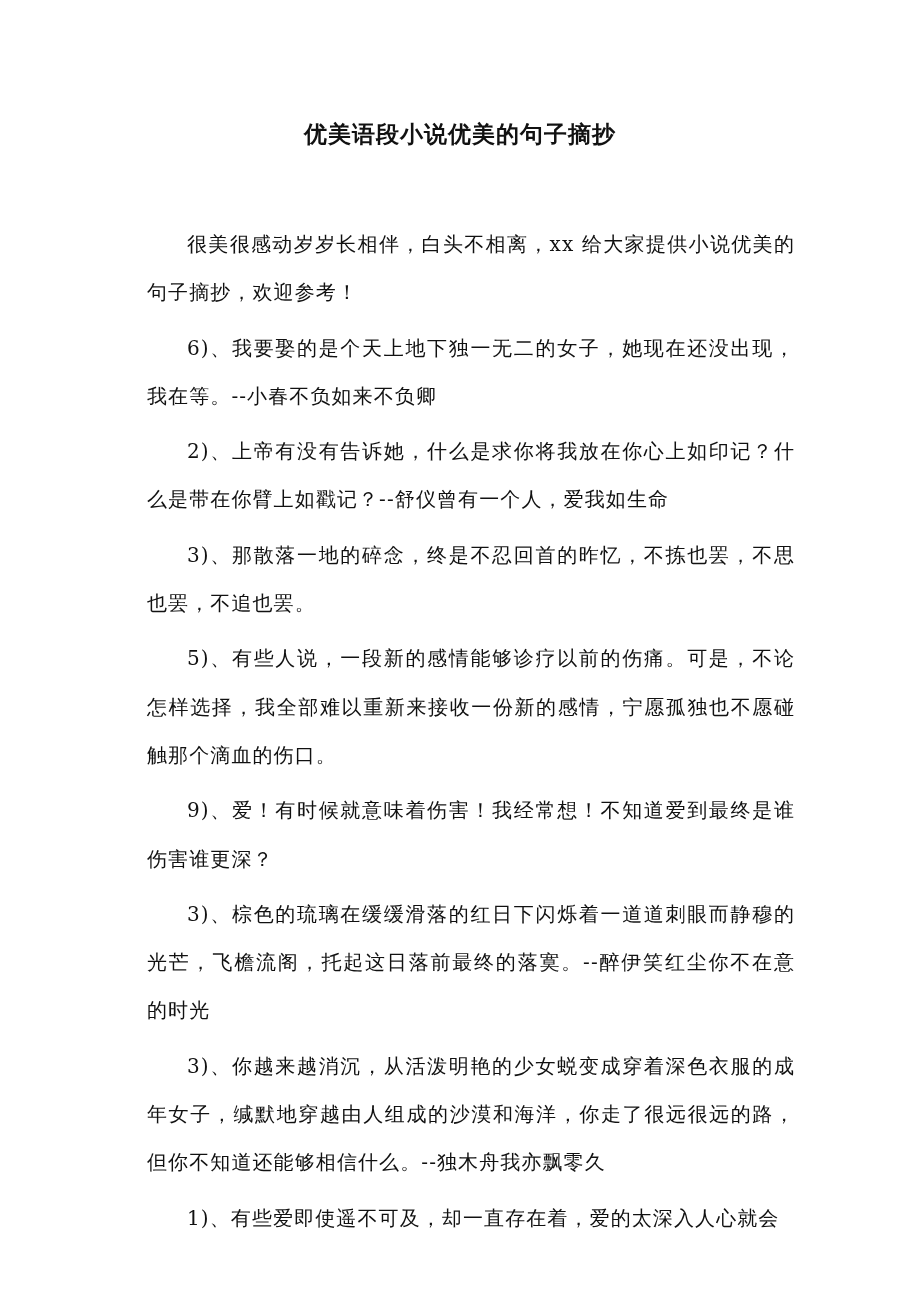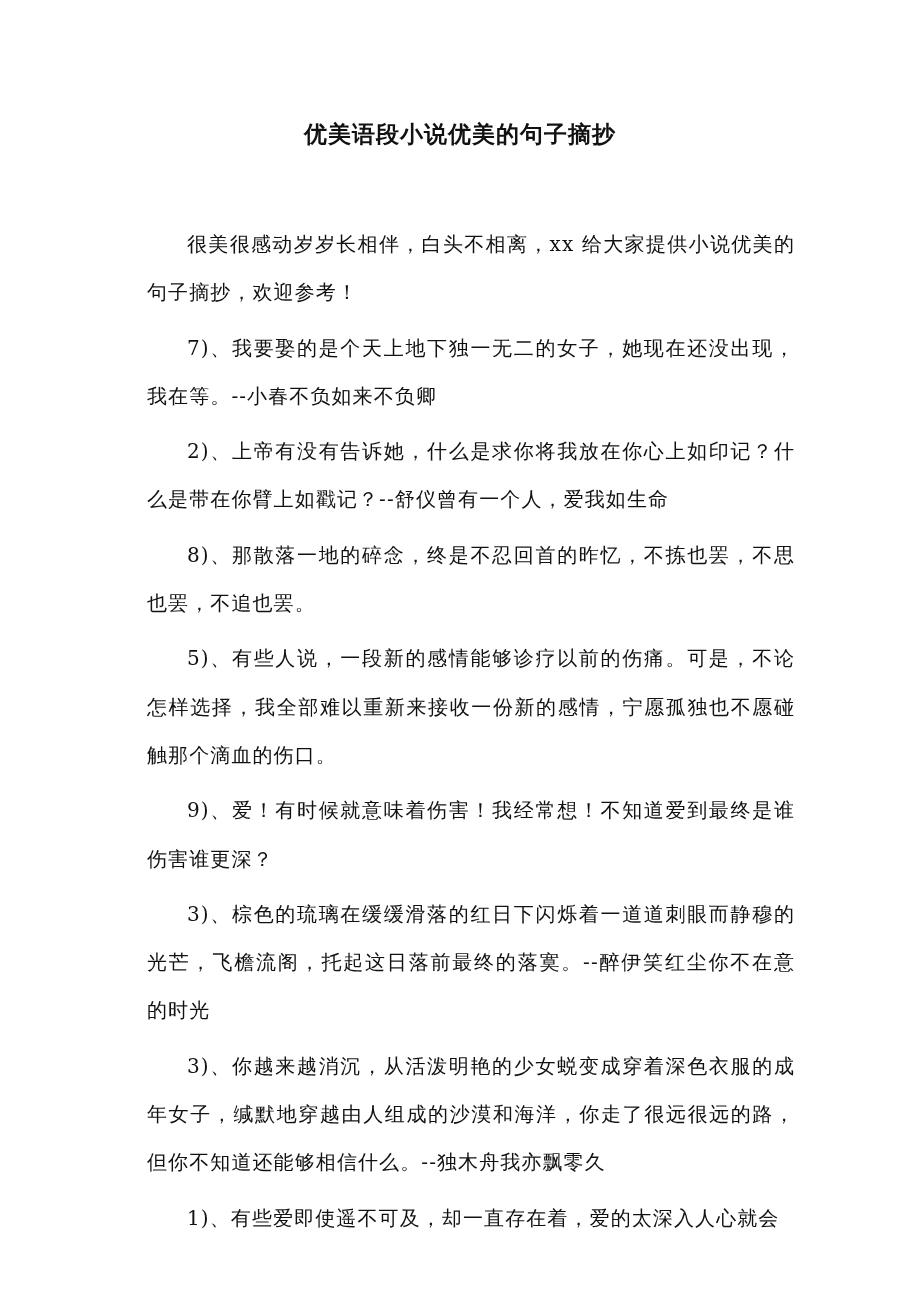--- a/index.html
+++ b/index.html
@@ -52,22 +52,22 @@
   }
 </style>
 </head>
 <body>
 
 <div class="page">
   <h1 class="title">优美语段小说优美的句子摘抄</h1>
 
   <div class="body-text">
     <p class="para">很美很感动岁岁长相伴，白头不相离，xx 给大家提供小说优美的句子摘抄，欢迎参考！</p>
-    <p class="para">7)、我要娶的是个天上地下独一无二的女子，她现在还没出现，我在等。--小春不负如来不负卿</p>
+    <p class="para">6)、我要娶的是个天上地下独一无二的女子，她现在还没出现，我在等。--小春不负如来不负卿</p>
     <p class="para">2)、上帝有没有告诉她，什么是求你将我放在你心上如印记？什么是带在你臂上如戳记？--舒仪曾有一个人，爱我如生命</p>
-    <p class="para">8)、那散落一地的碎念，终是不忍回首的昨忆，不拣也罢，不思也罢，不追也罢。</p>
+    <p class="para">3)、那散落一地的碎念，终是不忍回首的昨忆，不拣也罢，不思也罢，不追也罢。</p>
     <p class="para">5)、有些人说，一段新的感情能够诊疗以前的伤痛。可是，不论怎样选择，我全部难以重新来接收一份新的感情，宁愿孤独也不愿碰触那个滴血的伤口。</p>
     <p class="para">9)、爱！有时候就意味着伤害！我经常想！不知道爱到最终是谁伤害谁更深？</p>
     <p class="para">3)、棕色的琉璃在缓缓滑落的红日下闪烁着一道道刺眼而静穆的光芒，飞檐流阁，托起这日落前最终的落寞。--醉伊笑红尘你不在意的时光</p>
     <p class="para">3)、你越来越消沉，从活泼明艳的少女蜕变成穿着深色衣服的成年女子，缄默地穿越由人组成的沙漠和海洋，你走了很远很远的路，但你不知道还能够相信什么。--独木舟我亦飘零久</p>
     <p class="para">1)、有些爱即使遥不可及，却一直存在着，爱的太深入人心就会</p>
   </div>
 </div>
 
 </body></html>

